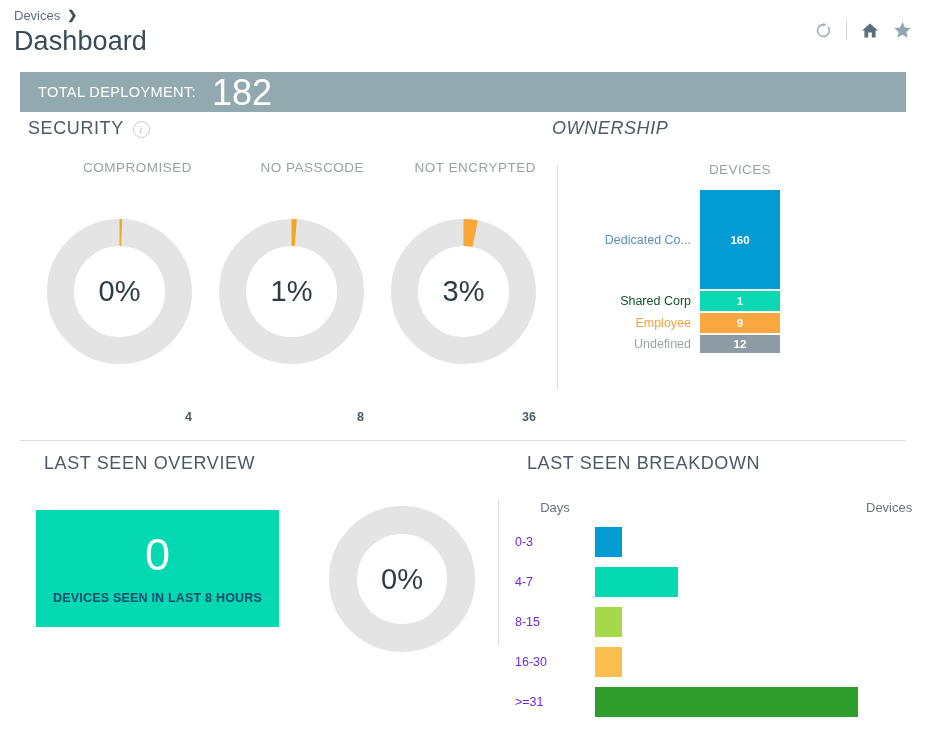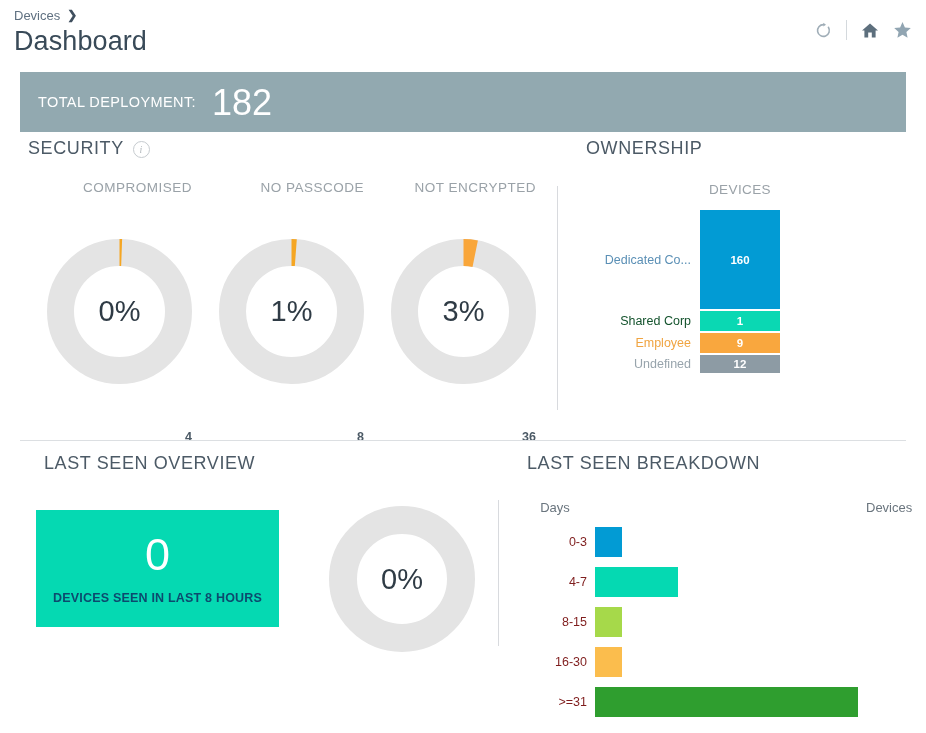--- a/index.html
+++ b/index.html
@@ -56,21 +56,21 @@
   .hicon { display: block; line-height: 0; }
   .hdivider {
     width: 1px;
     height: 20px;
     background: #d4d9dd;
   }
 
   
   .total-banner {
     margin: 10px 20px 0 20px;
-    height: 60px;
+    height: 40px;
     background: #92a9b0;
     display: flex;
     align-items: center;
     padding-left: 18px;
     box-sizing: border-box;
   }
   .total-label {
     color: #ffffff;
     font-size: 14.5px;
     letter-spacing: 0.4px;
@@ -111,21 +111,21 @@
     position: relative;
     top: 1px;
   }
 
   
   .upper {
     position: relative;
     height: 295px;
   }
   #security-title { position: absolute; left: 28px; top: 6px; }
-  #ownership-title { position: absolute; left: 586px; top: 6px; }
+  #ownership-title { position: absolute; left: 552px; top: 6px; font-style: italic; }
 
   .vdivider-upper {
     position: absolute;
     left: 557px;
     top: 54px;
     width: 1px;
     height: 224px;
     background: #d8dade;
   }
 
@@ -302,25 +302,25 @@
     position: absolute;
     left: 351px;
   }
   .bk-row {
     display: flex;
     align-items: center;
     height: 40px;
   }
   .bk-label {
     width: 80px;
-    text-align: right;
+    text-align: left;
     padding-right: 8px;
     box-sizing: border-box;
     font-size: 12.5px;
-    color: #7f1d1d;
+    color: #6d28d9;
   }
   .bk-bar-area {
     position: relative;
     flex: 1;
     height: 30px;
   }
   .bk-bar {
     height: 30px;
     border-radius: 0;
   }

